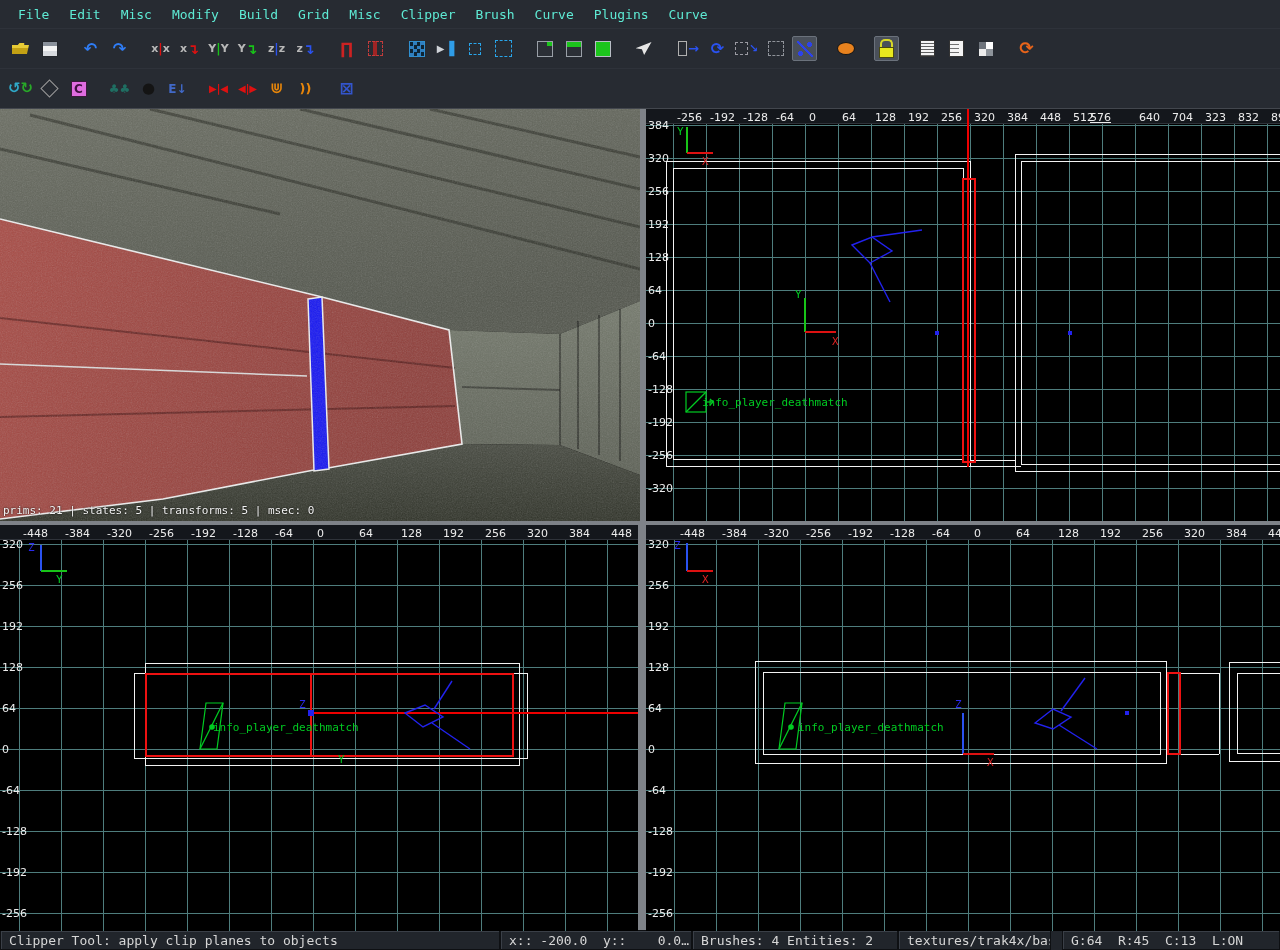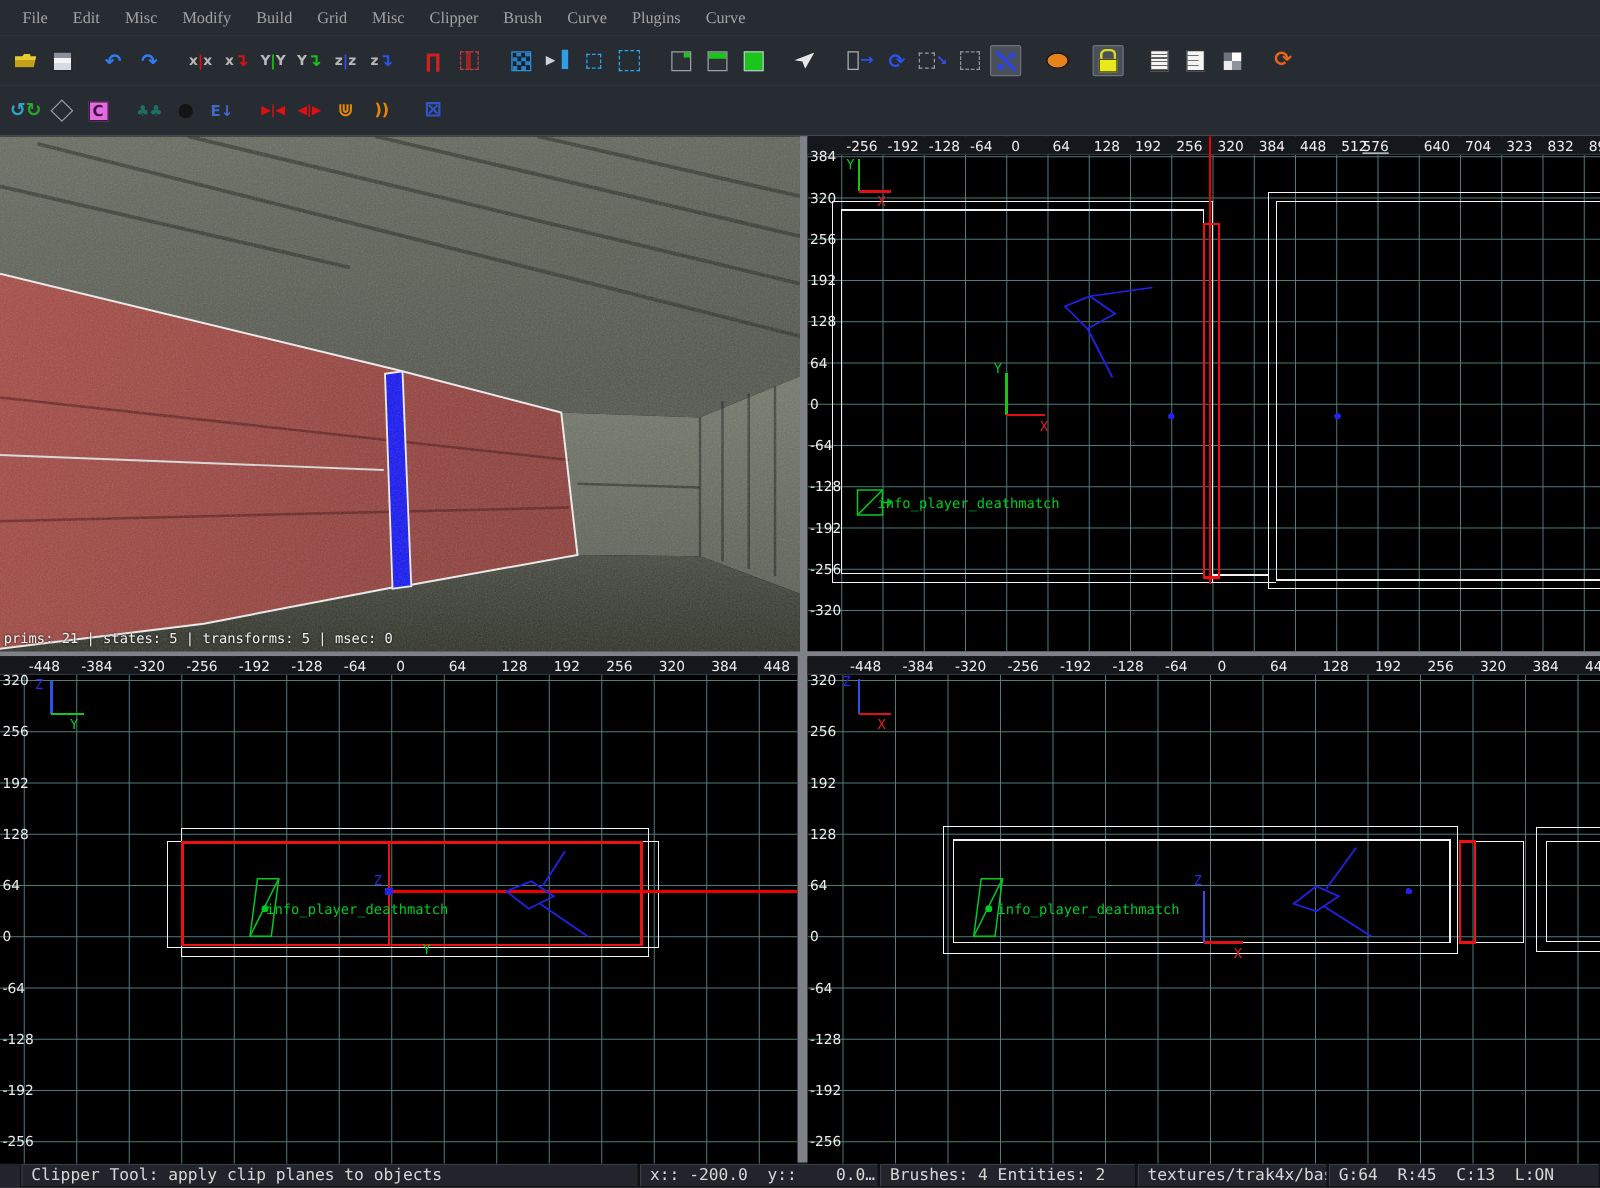--- a/index.html
+++ b/index.html
@@ -1,21 +1,21 @@
 <!DOCTYPE html>
 <html><head>
 <meta charset="utf-8">
 <style>
   html,body{margin:0;padding:0;background:#272b32;width:1280px;height:950px;overflow:hidden;}
   *{box-sizing:border-box;}
   body{font-family:"DejaVu Sans Mono",monospace;color:#d9d9d9;-webkit-font-smoothing:none;}
 
   
   #menubar{height:28px;background:#272b32;display:flex;align-items:center;padding-left:8px;}
-  .menu-item{padding:3px 10px;font-size:13px;color:#a3a3a3;cursor:default;font-family:Liberation Serif, serif;}
+  .menu-item{padding:3px 10px;font-size:13px;color:#5eead4;cursor:default;}
 
   
   .toolbar{height:40px;background:#272b32;display:flex;align-items:center;padding-left:6px;border-top:1px solid #2e323a;}
   .tb-btn{width:25px;height:25px;margin:0 2px;display:flex;align-items:center;justify-content:center;border:1px solid transparent;border-radius:2px;}
   .tb-btn.active{background:#4a505a;border:1px solid #6b727c;}
   .tb-sep{width:12px;height:24px;}
   .tb-space{height:24px;}
   .ic{display:flex;align-items:center;justify-content:center;font-family:"DejaVu Sans",sans-serif;font-weight:bold;line-height:1;}
   .ic span{display:inline-block;}
 
@@ -62,27 +62,27 @@
   .grid-xz{background-image:linear-gradient(to right,#4e7d7d 1px,transparent 1px),linear-gradient(to bottom,#4e7d7d 1px,transparent 1px);background-size:42px 41px;background-position:28px 19px;}
 
   .overlay{position:absolute;inset:0;z-index:5;}
   .vp-label{position:absolute;z-index:6;font:11px "DejaVu Sans Mono",monospace;white-space:pre;}
   .lbl-green{color:#00cc22;}
   .lbl-blue{color:#2a2aee;}
   .lbl-red{color:#dd2222;}
   .stats-3d{position:absolute;left:3px;bottom:4px;z-index:6;font:11px "DejaVu Sans Mono",monospace;color:#f2f2f2;text-shadow:0 0 2px #000;}
 
   
-  #statusbar{height:20px;background:#21252b;display:flex;align-items:stretch;font-size:13px;padding-left:16px;}
+  #statusbar{height:20px;background:#21252b;display:flex;align-items:stretch;font-size:13px;}
   .sb-cell{border:1px solid #0e1013;box-shadow:inset 1px 1px 0 #3a3f47;padding:0 8px;display:flex;align-items:center;white-space:pre;overflow:hidden;color:#d6d6d6;}
   .sb-hint{flex:1;}
   .sb-cursor{width:192px;}
   .sb-counts{width:206px;}
   .sb-texture{width:153px;}
-  .sb-grid{width:218px;}
+  .sb-grid{width:218px;margin-left:11px;}
 </style>
 </head>
 <body>
 
 <div id="menubar">
     <span class="menu-item">File</span>
     <span class="menu-item">Edit</span>
     <span class="menu-item">Misc</span>
     <span class="menu-item">Modify</span>
     <span class="menu-item">Build</span>

